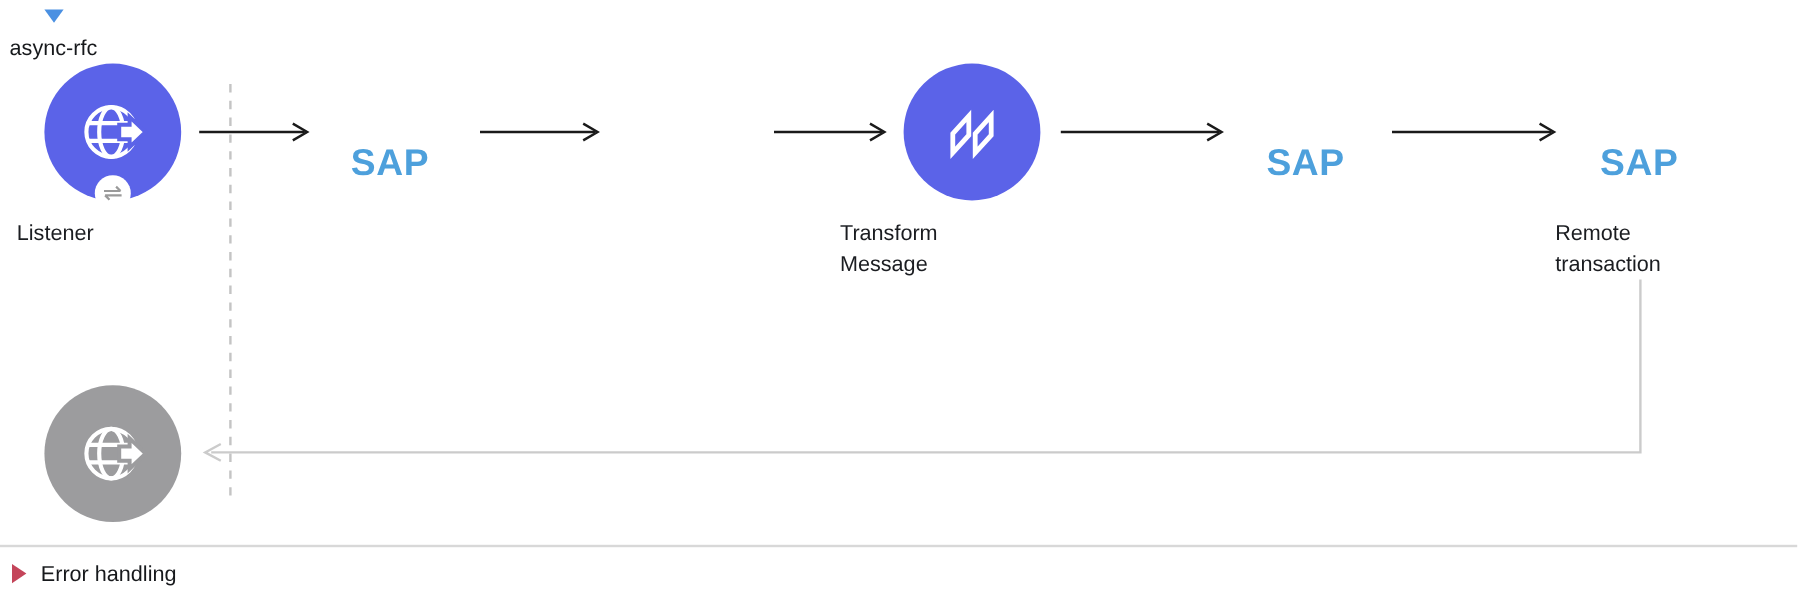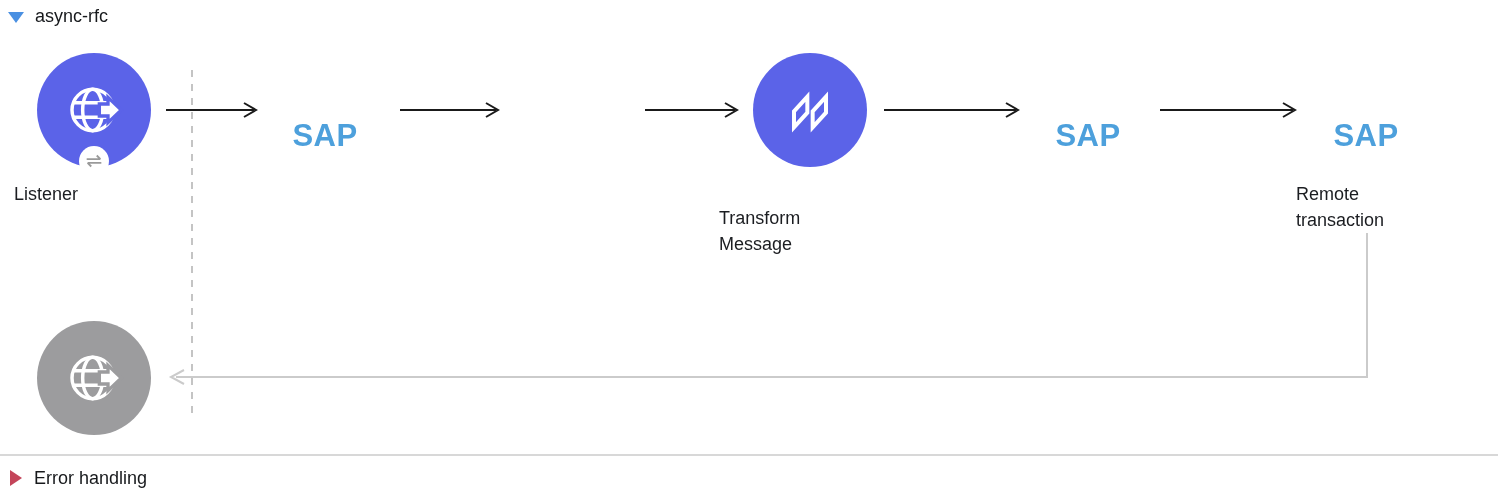--- a/index.html
+++ b/index.html
@@ -1,21 +1,21 @@
 <!DOCTYPE html>
 <html><head>
 <meta charset="utf-8">
 <style>
   html,body{margin:0;padding:0;background:#fff;}
   .canvas{
     position:relative;width:1498px;height:500px;background:#ffffff;overflow:hidden;
     font-family:"Liberation Sans", sans-serif;color:#1b1d21;
   }
   
-  .flow-header{position:absolute;left:8px;top:6px;display:flex;align-items:center;gap:11px;}
+  .flow-header{position:absolute;left:8px;top:6px;display:flex;align-items:center;gap:11px;flex-direction:column;}
   .tri-down{width:0;height:0;border-left:8px solid transparent;border-right:8px solid transparent;
     border-top:11px solid #4a90e2;margin-top:2px;}
   .flow-title{font-size:18px;font-weight:400;color:#17191c;}
   
   .wires{position:absolute;left:0;top:0;pointer-events:none;}
   .wire-black{stroke:#1a1a1a;stroke-width:2;fill:none;}
   .wire-gray{stroke:#cbcbcb;stroke-width:2;fill:none;}
   .wire-dashed{stroke:#c4c4c4;stroke-width:2;stroke-dasharray:7 7;fill:none;}
   
   .node-circle{position:absolute;width:114px;height:114px;border-radius:50%;
@@ -32,21 +32,21 @@
   .sap-logo{position:absolute;top:90px;height:40px;display:flex;align-items:center;justify-content:center;
     font-size:31px;font-weight:700;color:#4da0dc;letter-spacing:0.5px;cursor:default;margin-top:26px;}
   .sap-1{left:245px;width:160px;}
   .sap-2{left:998px;width:180px;}
   .sap-3{left:1286px;width:160px;}
   
   .node-label{position:absolute;top:181px;font-size:18px;line-height:26px;text-align:left;color:#1b1d21;}
   .lbl-listener{left:14px;width:160px;}
   .lbl-sap1{left:245px;width:160px;}
   .lbl-setvar{left:488px;width:160px;}
-  .lbl-transform{left:719px;width:140px;margin-top:24px;}
+  .lbl-transform{left:700px;width:140px;}
   .lbl-sap2{left:998px;width:180px;}
   .lbl-sap3{left:1296px;width:140px;}
   
   .section-divider{position:absolute;left:0;top:454px;width:1498px;height:2px;background:#d8d8d8;}
   .error-header{position:absolute;left:10px;top:468px;display:flex;align-items:flex-start;gap:12px;}
   .tri-right{width:0;height:0;border-top:8px solid transparent;border-bottom:8px solid transparent;
     border-left:12px solid #c4455a;margin-top:2px;}
   .error-title{font-size:18px;color:#17191c;}
 </style>
 </head>

